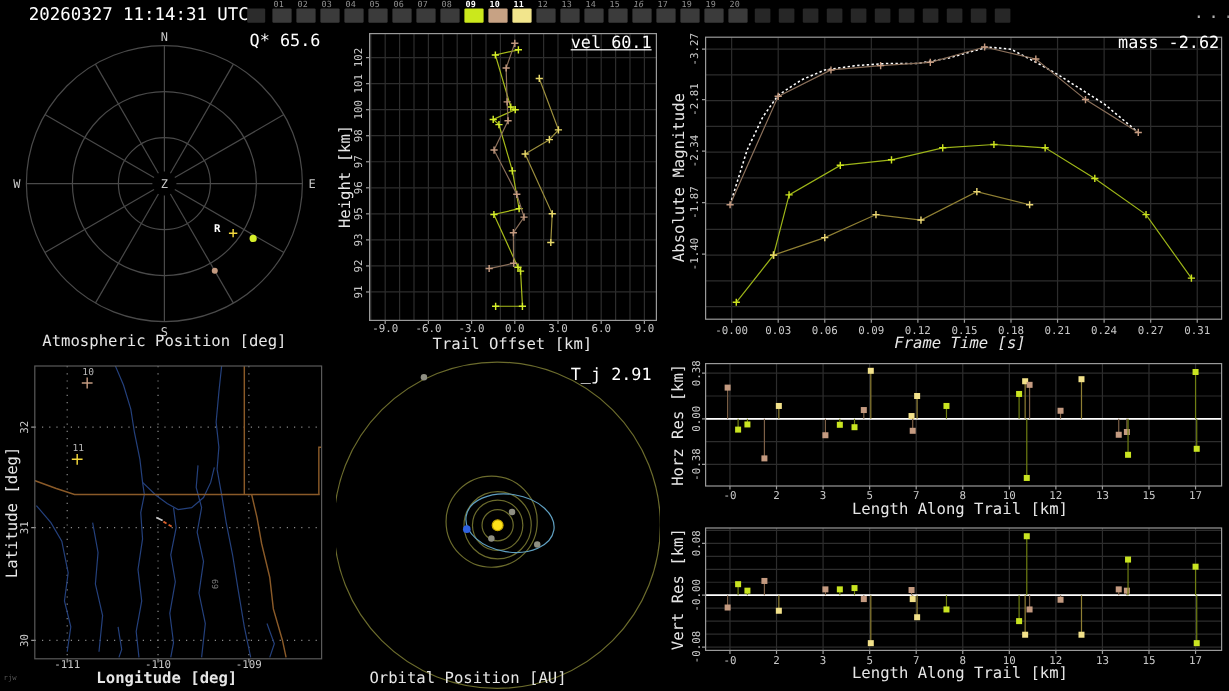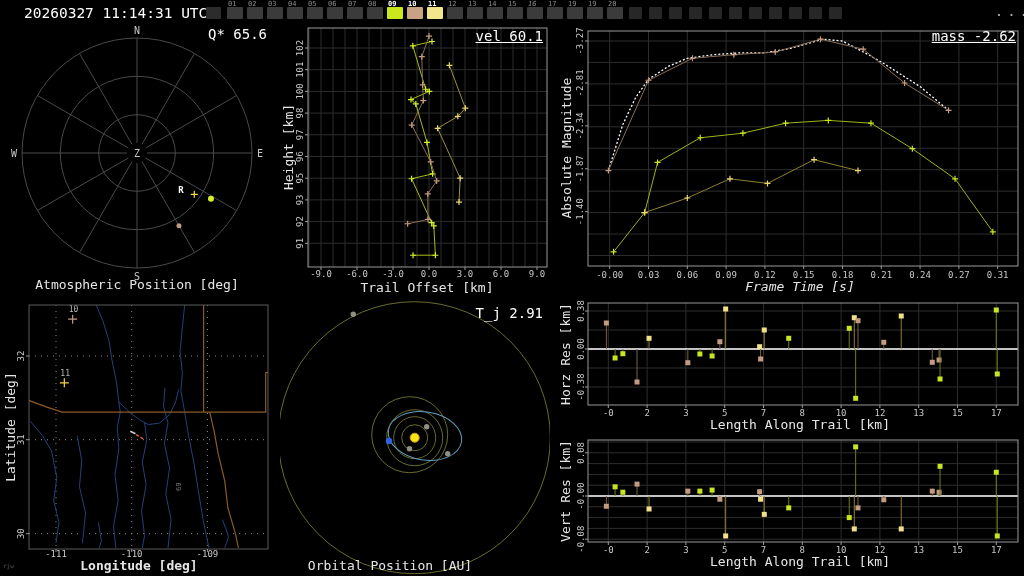--- a/index.html
+++ b/index.html
@@ -680,21 +680,21 @@
     </g>
   </svg>
 
 <div class="corner" style="left:160px;top:27px;width:107px;">Q* 65.6</div>
 <div class="cap" style="left:17px;top:278px;width:240px;">Atmospheric Position [deg]</div>
 
 <div class="corner" style="left:420px;top:29px;width:123px;text-decoration:underline;">vel 60.1</div>
 <div class="cap" style="left:327px;top:281px;width:200px;">Trail Offset [km]</div>
 <div class="cap rot" style="left:229px;top:140px;width:120px;height:14px;">Height [km]</div>
 
-<div class="corner" style="left:850px;top:29px;width:166px;text-decoration:underline;">mass -2.62</div>
+<div class="corner" style="left:850px;top:29px;width:166px;">mass -2.62</div>
 <div class="cap" style="left:700px;top:280px;width:200px;font-style:italic;">Frame Time [s]</div>
 <div class="cap rot" style="left:467px;top:141px;width:200px;height:14px;">Absolute Magnitude</div>
 
 <div class="cap" style="left:39px;top:559px;width:200px;font-weight:bold;">Longitude [deg]</div>
 <div class="cap rot" style="left:-64px;top:420px;width:150px;height:14px;">Latitude [deg]</div>
 <div class="watermark" style="left:3px;top:563px;">rjw</div>
 
 <div class="corner" style="left:430px;top:306px;width:113px;">T_j 2.91</div>
 <div class="cap" style="left:290px;top:559px;width:200px;">Orbital Position [AU]</div>
 

